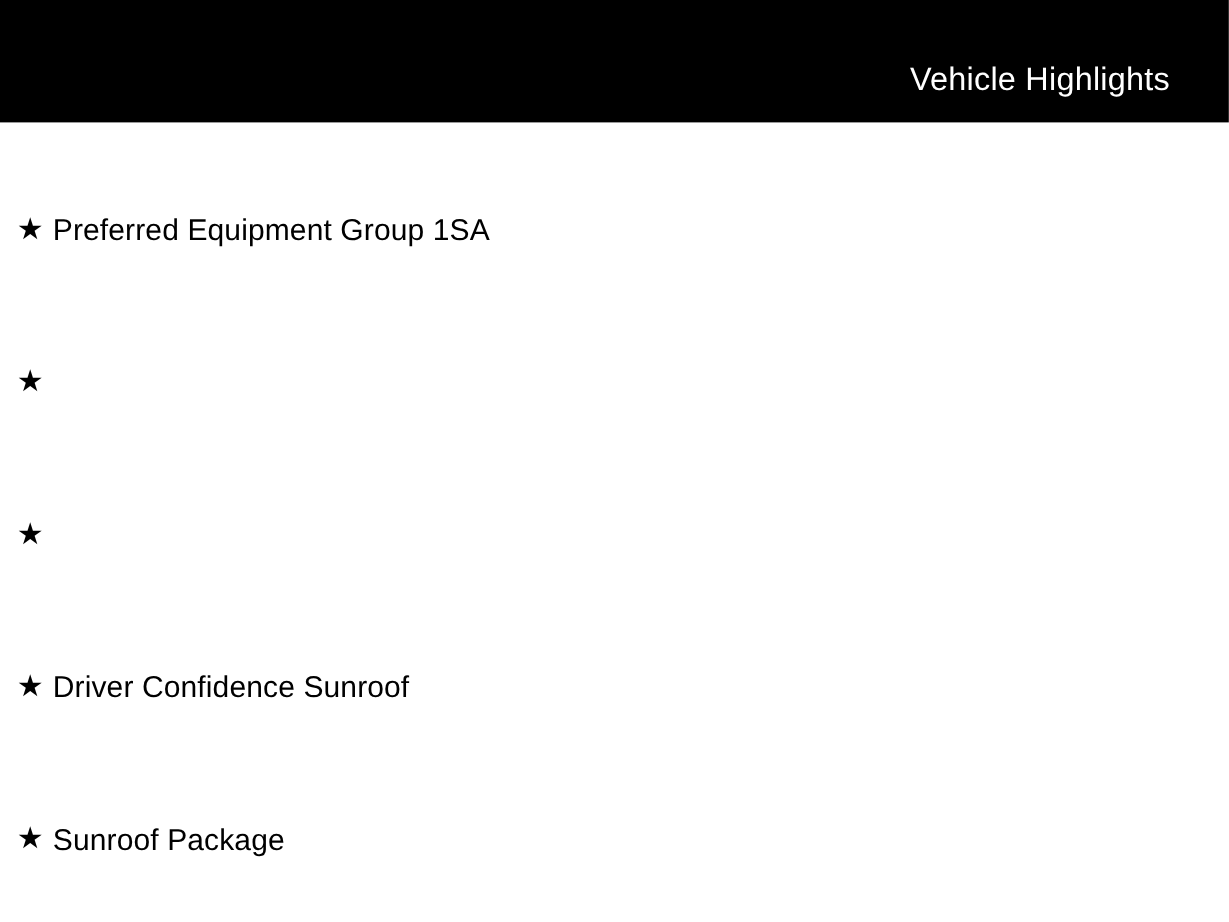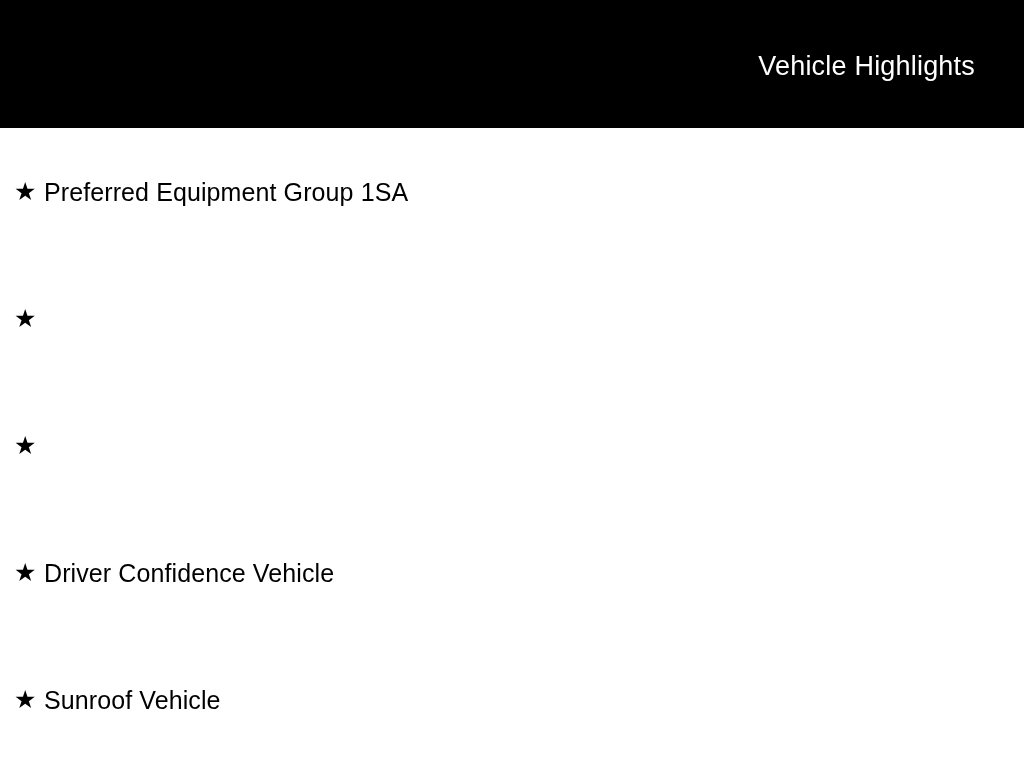--- a/index.html
+++ b/index.html
@@ -17,21 +17,21 @@
     position: relative;
     width: 1024px;
     height: 768px;
     background: #ffffff;
   }
   .header-bar {
     position: absolute;
     top: 0;
     left: 0;
     width: 1024px;
-    height: 128px;
+    height: 102px;
     background: #000000;
     box-sizing: border-box;
   }
   .header-title {
     position: absolute;
     right: 49px;
     top: 50px;
     color: #ffffff;
     font-size: 27px;
     line-height: 32px;
@@ -92,23 +92,23 @@
     <li class="highlight-item">
       <span class="bullet-star">★</span>
     </li>
 
     <li class="highlight-item">
       <span class="bullet-star">★</span>
     </li>
 
     <li class="highlight-item">
       <span class="bullet-star">★</span>
-      <span class="item-label">Driver Confidence Vehicle</span>
+      <span class="item-label">Driver Confidence Sunroof</span>
     </li>
 
     <li class="highlight-item">
       <span class="bullet-star">★</span>
-      <span class="item-label">Sunroof Vehicle</span>
+      <span class="item-label">Sunroof Package</span>
     </li>
 
   </ul>
 
 </div>
 
 </body></html>

